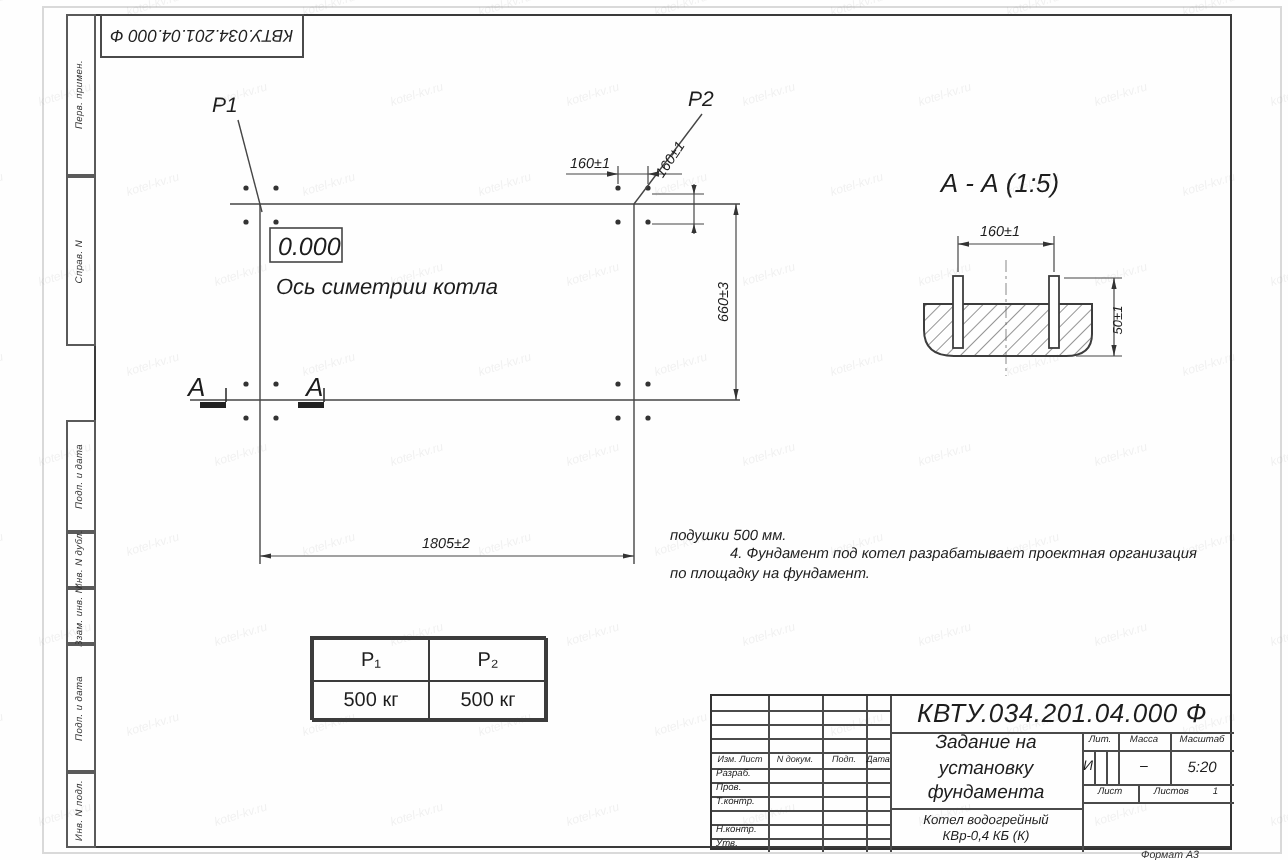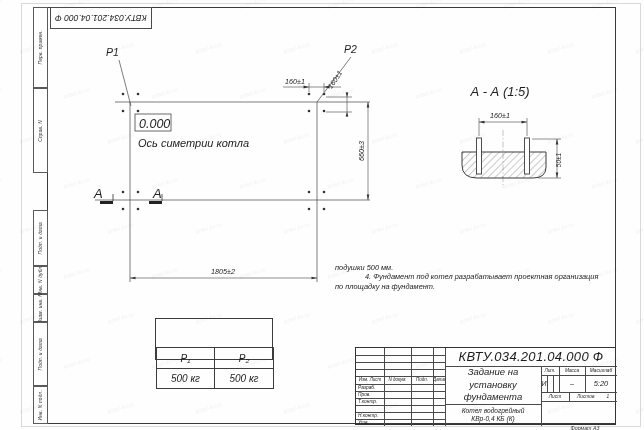--- a/index.html
+++ b/index.html
@@ -15,21 +15,21 @@
   .stamp-top{left:50px;top:7px;width:102px;height:22px;border:0.9px solid #4a4a4a;display:flex;align-items:center;justify-content:center;}
   .stamp-top span{transform:rotate(180deg);font-size:8.6px;font-style:italic;color:#222;white-space:nowrap;}
   
   svg.lw{position:absolute;left:0;top:0;}
   svg.lw text{font-family:"Liberation Sans",sans-serif;font-style:italic;fill:#1d1d1d;}
   .t7{font-size:7.2px;} .t10{font-size:10.5px;} .t11{font-size:11px;}
   .t12{font-size:12.5px;} .t13{font-size:13px;} .t65{font-size:6.5px;}
   
   .ltable{left:155px;top:318px;width:118px;height:42px;border:1px solid #3c3c3c;}
   .lt-cell{position:absolute;box-sizing:border-box;display:flex;align-items:center;justify-content:center;
-           font-style:italic;font-size:10px;color:#1d1d1d;border:0.8px solid #3c3c3c;margin-top:28px;}
+           font-size:10px;color:#1d1d1d;border:0.8px solid #3c3c3c;}
   
   .notes{left:335px;top:263px;width:260px;color:#1c1c1c;}
   .note-line{font-size:7.4px;font-style:italic;line-height:9.45px;white-space:nowrap;}
   .note-line.ind{padding-left:30px;}
   
   .tblock{left:355px;top:347px;width:261px;height:78px;border:1.4px solid #333;}
   .tb-line{position:absolute;background:#4a4a4a;}
   .tb-cell{position:absolute;box-sizing:border-box;display:flex;align-items:center;justify-content:center;
            font-style:italic;color:#1d1d1d;overflow:hidden;}
   .tb-left{justify-content:flex-start;padding-left:2px;}

